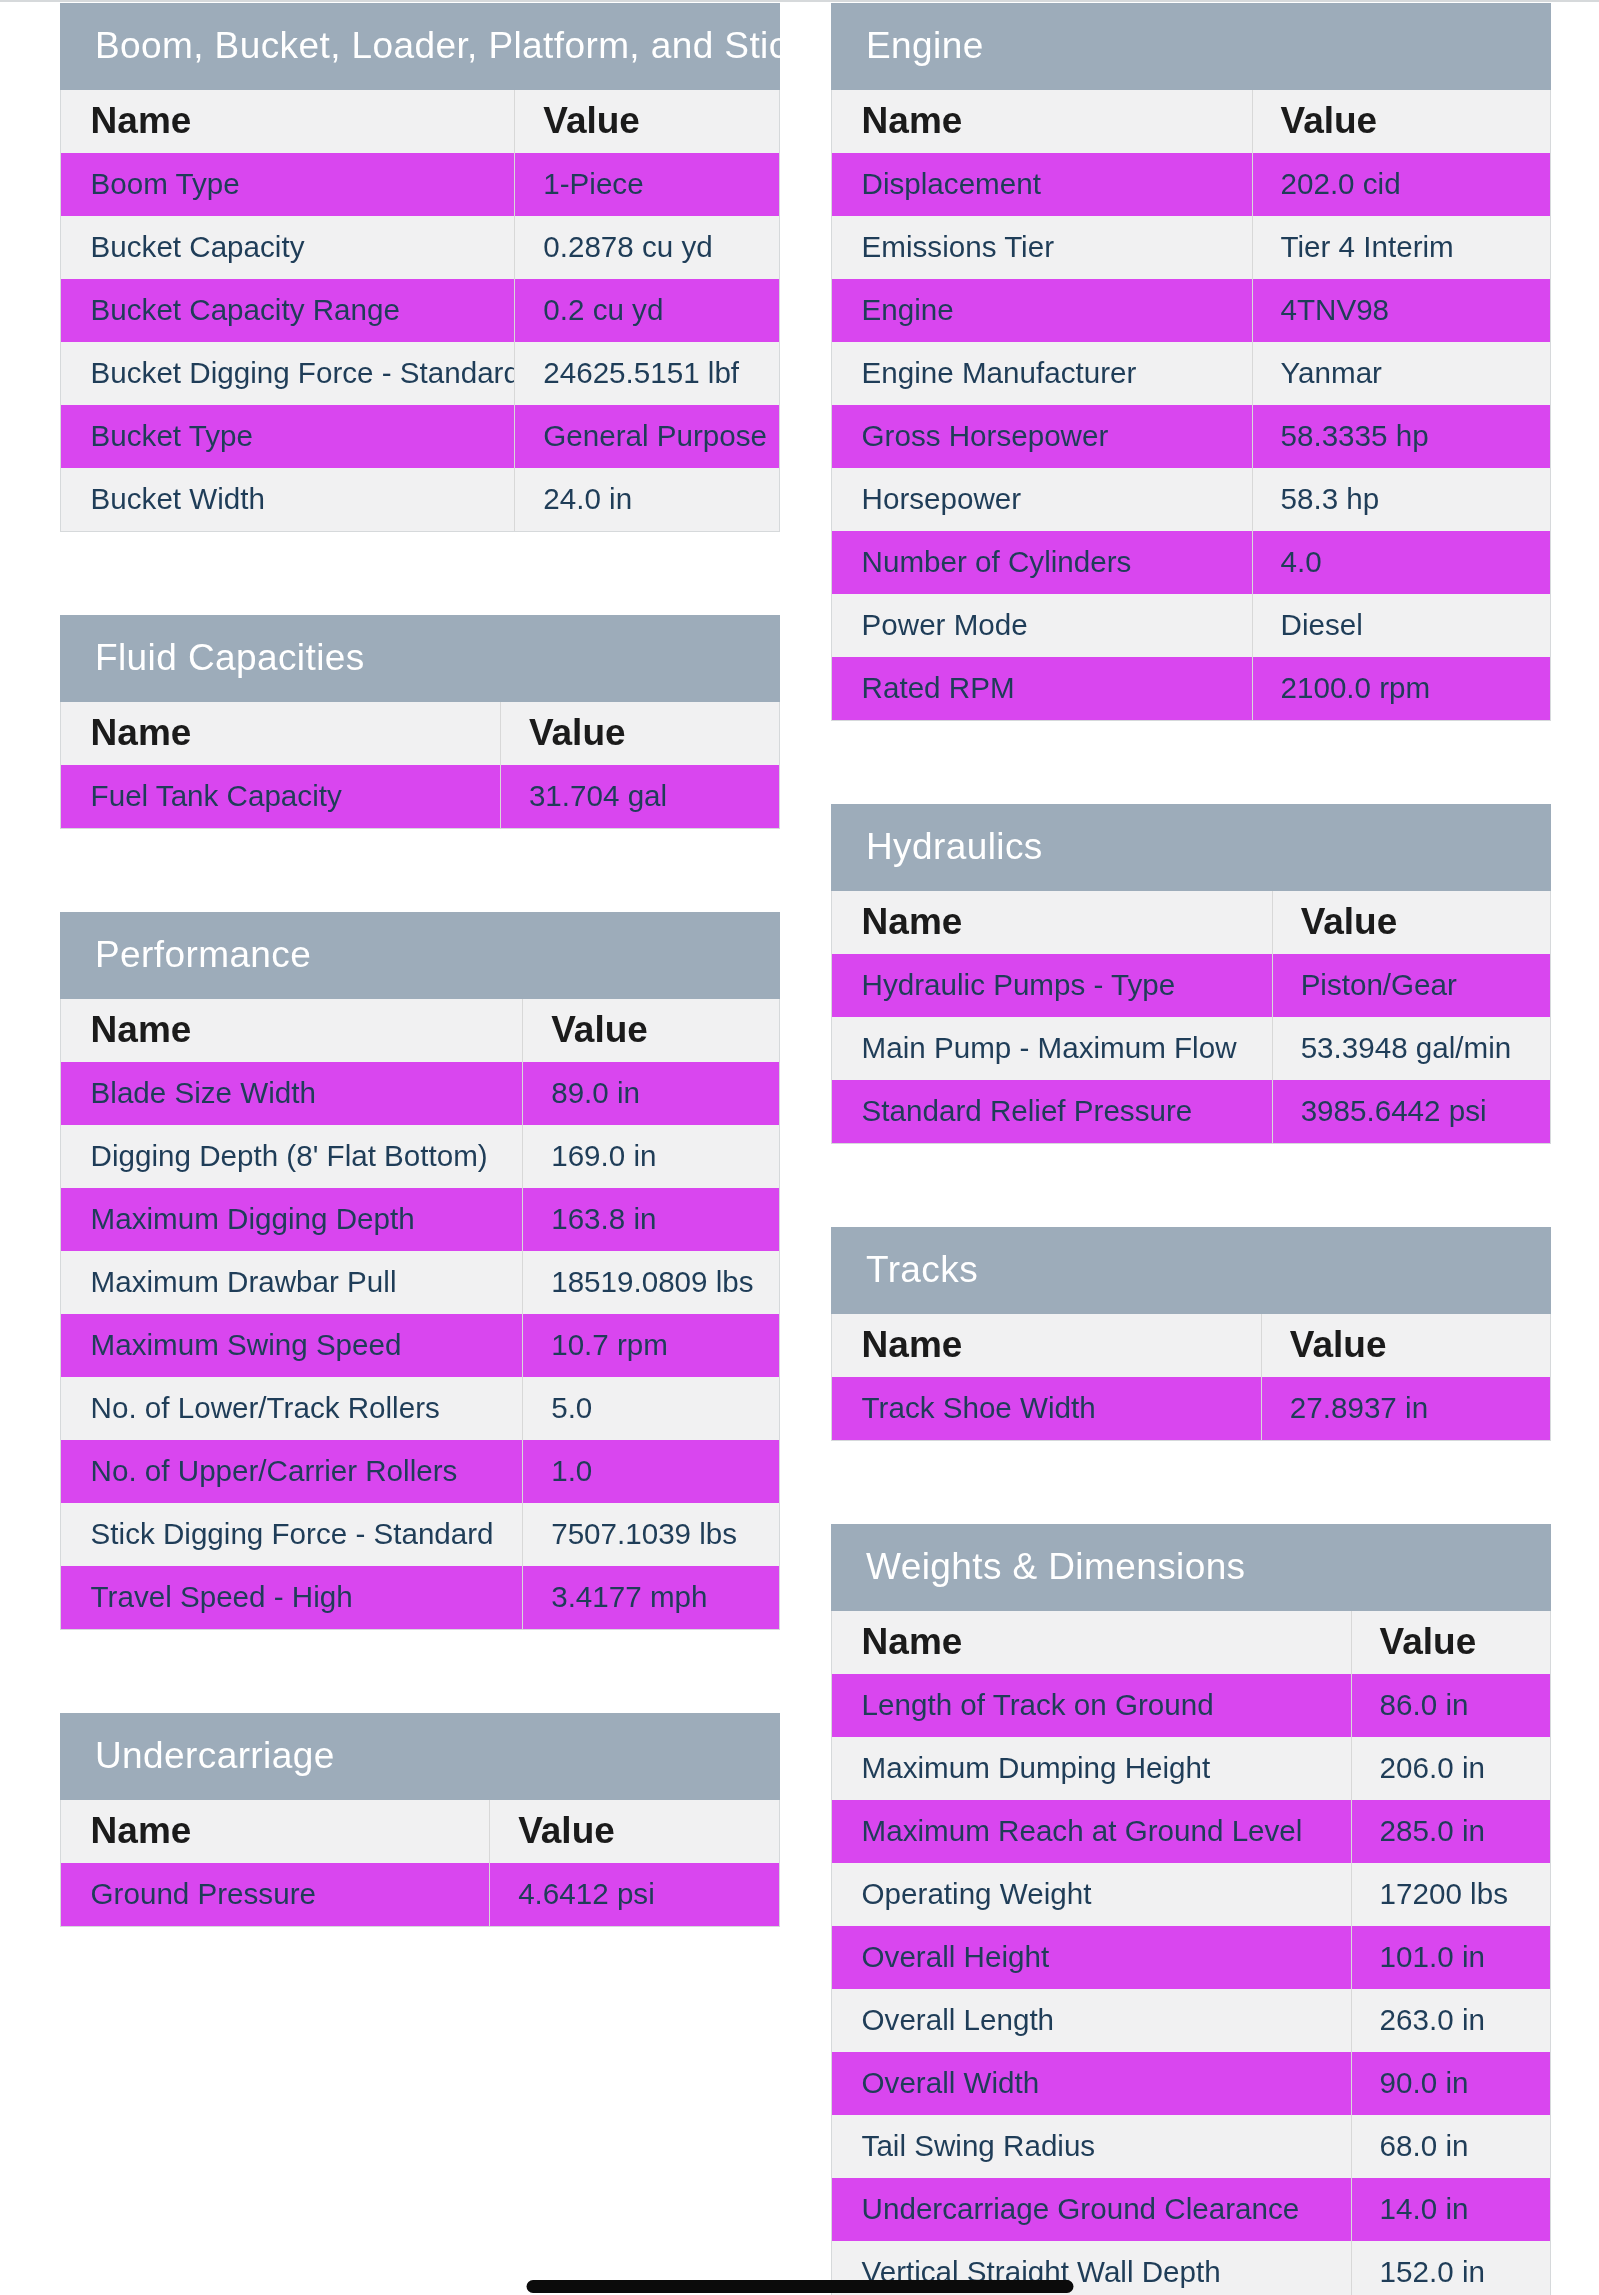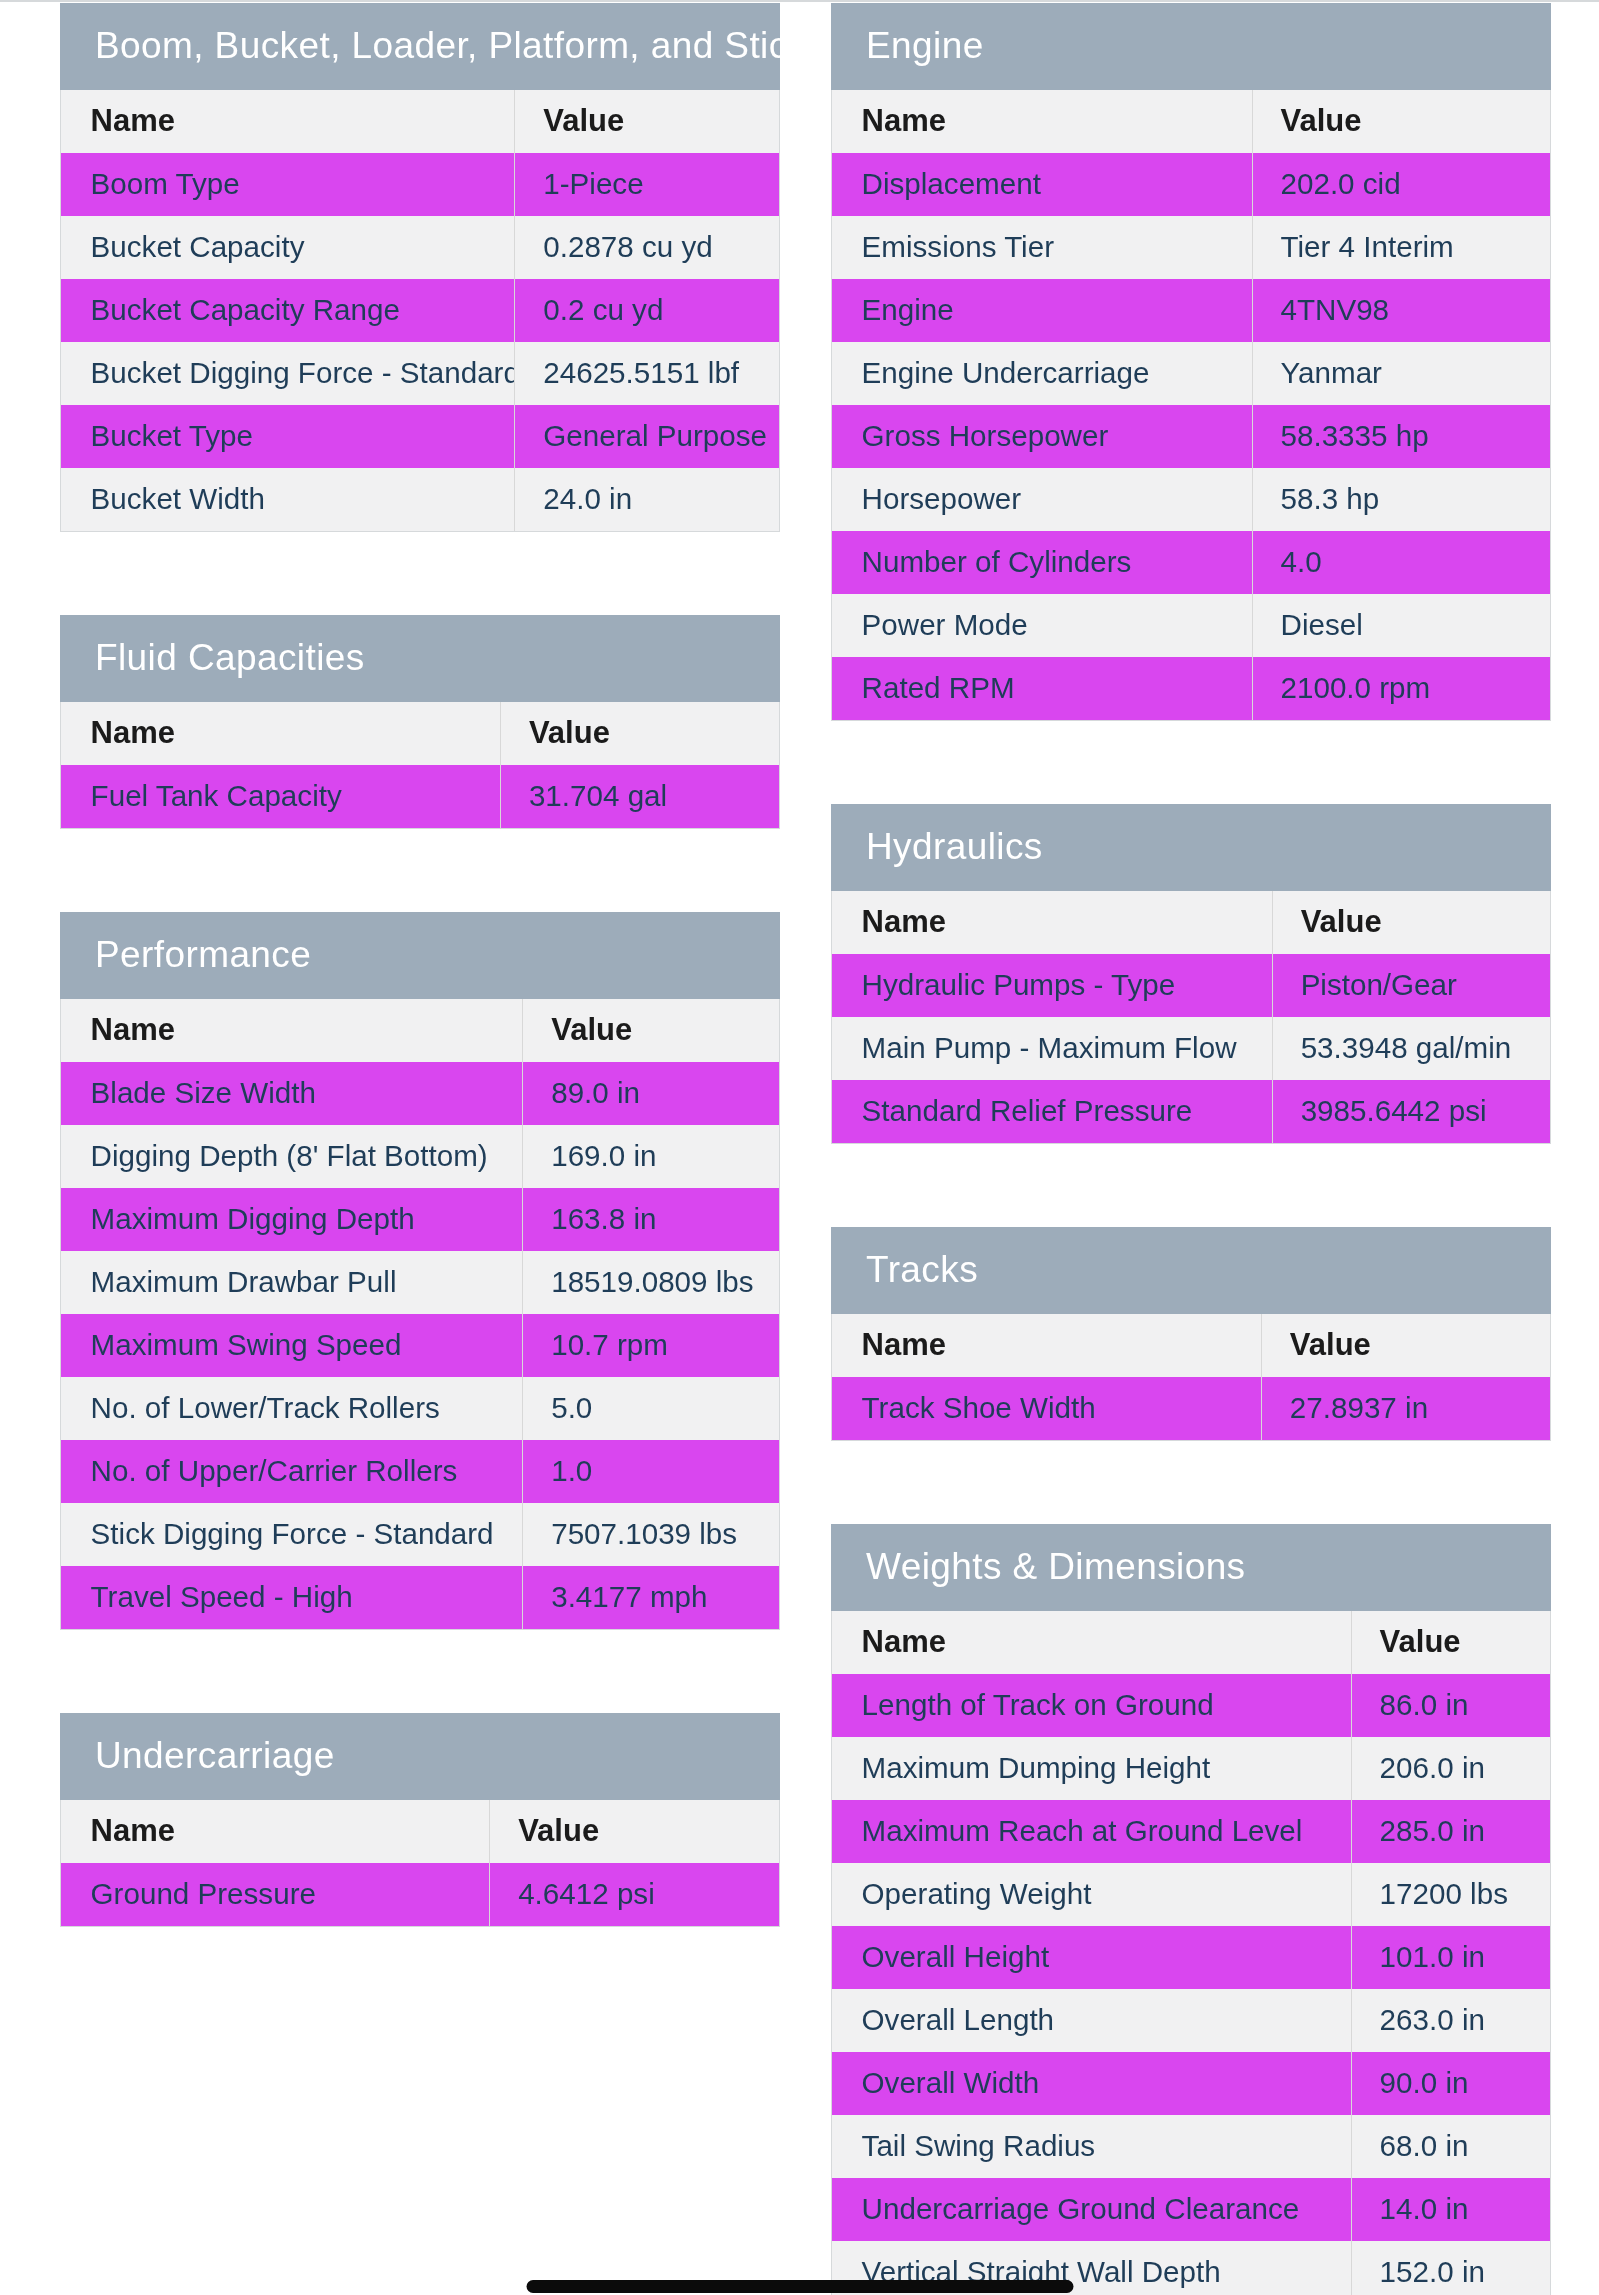--- a/index.html
+++ b/index.html
@@ -32,21 +32,21 @@
     border:1.7px solid var(--border-color,#D6D9DB);border-top:none;
     box-sizing:border-box;background:#ffffff;
   }
   table{width:100%;border-collapse:collapse;table-layout:fixed;}
   th,td{
     height:63px;box-sizing:border-box;text-align:left;vertical-align:middle;
     padding:0 15.6px 0 29.6px;overflow:hidden;white-space:nowrap;
   }
   thead tr{background:var(--row-alt-color,#F1F1F2);}
   th{
-    font-size:31px;font-weight:700;
+    font-size:37px;font-weight:700;
     color:var(--header-text-color,#1B1B1B);
   }
   td{
     font-size:29.6px;font-weight:400;
     color:var(--cell-text-color,#1F3D58);
   }
   tbody tr{background:#d946ef;}
   tbody tr:nth-child(even){background:var(--row-alt-color,#F1F1F2);}
   .value-cell{
     border-left:1.7px solid var(--divider-color,#D8D8D8);
@@ -242,21 +242,21 @@
               </tr>
               <tr>
                 <td class="name-cell">Emissions Tier</td>
                 <td class="value-cell">Tier 4 Interim</td>
               </tr>
               <tr>
                 <td class="name-cell">Engine</td>
                 <td class="value-cell">4TNV98</td>
               </tr>
               <tr>
-                <td class="name-cell">Engine Undercarriage</td>
+                <td class="name-cell">Engine Manufacturer</td>
                 <td class="value-cell">Yanmar</td>
               </tr>
               <tr>
                 <td class="name-cell">Gross Horsepower</td>
                 <td class="value-cell">58.3335 hp</td>
               </tr>
               <tr>
                 <td class="name-cell">Horsepower</td>
                 <td class="value-cell">58.3 hp</td>
               </tr>

